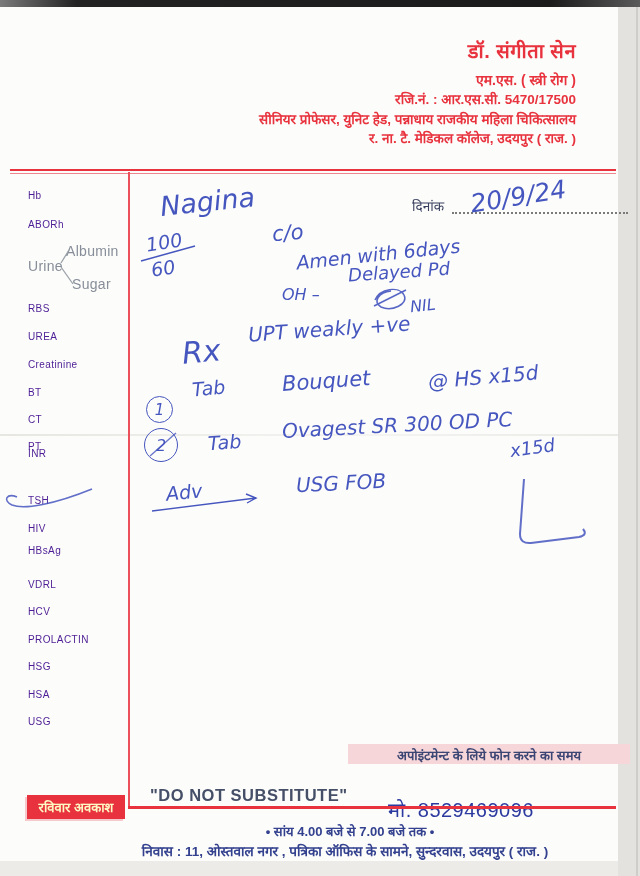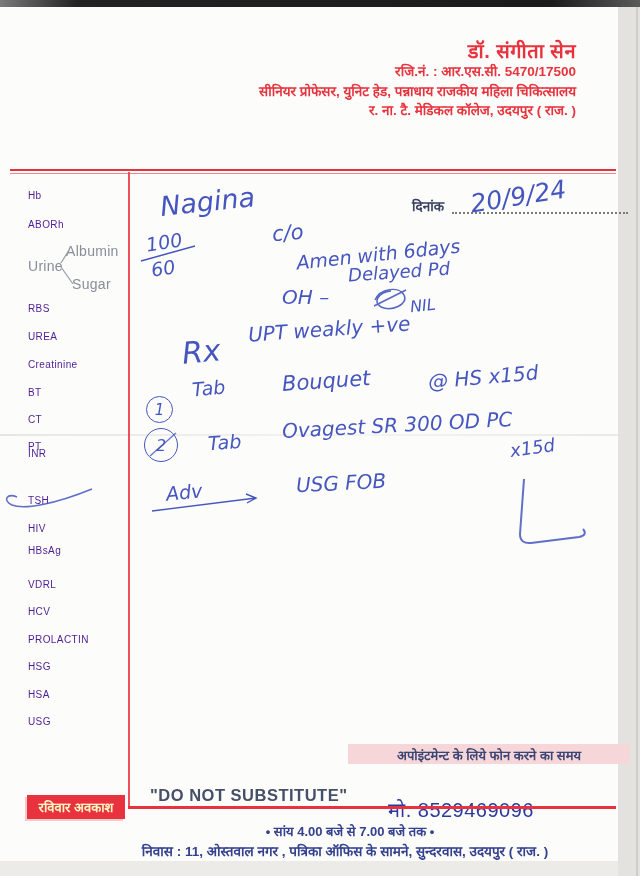--- a/index.html
+++ b/index.html
@@ -20,21 +20,21 @@
   .hdr .sub2{font-size:13.5px;font-weight:bold;color:#e8333e;line-height:1.45;}
 
   .rule-x{position:absolute;left:10px;top:169px;width:606px;height:2px;background:#e8323e;}
   .rule-x2{position:absolute;left:10px;top:173px;width:606px;height:1px;background:#f0858d;}
   .rule-y{position:absolute;left:128px;top:172px;width:2px;height:634px;background:#ec505b;}
   .rule-bottom{position:absolute;left:128px;top:806px;width:488px;height:2.5px;background:#e8323e;}
 
   .test{position:absolute;left:28px;font-size:10px;color:#4c1d95;letter-spacing:.4px;}
   .urine{position:absolute;color:#878e99;font-size:14px;letter-spacing:.3px;}
 
-  .date-label{position:absolute;left:412px;top:197px;font-size:13.5px;font-weight:bold;color:#3a4160;}
+  .date-label{position:absolute;left:412px;top:197px;font-size:13.5px;font-weight:normal;color:#3a4160;}
   .date-dots{position:absolute;left:452px;top:195px;width:176px;height:17px;
         border-bottom:2px dotted #7a7a7a;}
 
   .hw{position:absolute;font-family:"DejaVu Sans",sans-serif;font-style:italic;
       color:#4656bf;white-space:nowrap;}
   .circ{position:absolute;border:1.7px solid #4656bf;border-radius:50%;
         display:flex;align-items:center;justify-content:center;
         font-family:"DejaVu Sans",sans-serif;font-style:italic;color:#4656bf;}
 
   .appt-strip{position:absolute;left:348px;top:744px;width:282px;height:20px;background:#f6d6d8;}
@@ -61,20 +61,21 @@
 <div class="page">
   <div class="paper"></div>
   <div class="scan-top"></div>
   <div class="scan-right"></div>
   <div class="scan-right-line"></div>
   <div class="scan-bottom"></div>
   <div class="crease"></div>
 
   <div class="hdr">
     <div class="name">डॉ. संगीता सेन</div>
+    <div class="sub">एम.एस. ( स्त्री रोग )</div>
     <div class="sub2">रजि.नं. : आर.एस.सी. 5470/17500</div>
     <div class="sub2">सीनियर प्रोफेसर, युनिट हेड, पन्नाधाय राजकीय महिला चिकित्सालय</div>
     <div class="sub2">र. ना. टै. मेडिकल कॉलेज, उदयपुर ( राज. )</div>
   </div>
 
   <div class="rule-x"></div>
   <div class="rule-x2"></div>
   <div class="rule-y"></div>
 
   <div class="test" style="top:190px">Hb</div>
@@ -102,21 +103,21 @@
   <div class="date-dots"></div>
   <div class="date-label">दिनांक</div>
   <div class="hw" style="left:470px;top:182px;font-size:25px;transform:rotate(-9deg)">20/9/24</div>
 
   <div class="hw" style="left:160px;top:186px;font-size:27px;transform:rotate(-6deg)">Nagina</div>
   <div class="hw" style="left:146px;top:231px;font-size:19px;transform:rotate(-9deg)">100</div>
   <div class="hw" style="left:151px;top:257px;font-size:19px;transform:rotate(-9deg)">60</div>
   <div class="hw" style="left:272px;top:221px;font-size:21px;transform:rotate(-5deg)">c/o</div>
   <div class="hw" style="left:296px;top:243px;font-size:19px;transform:rotate(-6deg)">Amen with 6days</div>
   <div class="hw" style="left:348px;top:261px;font-size:18px;transform:rotate(-4deg)">Delayed Pd</div>
-  <div class="hw" style="left:282px;top:285px;font-size:20px">OH –</div>
+  <div class="hw" style="left:282px;top:285px;font-size:16px">OH –</div>
   <div class="hw" style="left:410px;top:296px;font-size:16px;transform:rotate(-6deg)">NIL</div>
   <div class="hw" style="left:248px;top:317px;font-size:20px;transform:rotate(-4deg)">UPT weakly +ve</div>
   <div class="hw" style="left:182px;top:334px;font-size:30px;transform:rotate(-5deg)">Rx</div>
 
   <div class="circ" style="left:146px;top:396px;width:25px;height:25px;font-size:15px">1</div>
   <div class="hw" style="left:192px;top:377px;font-size:19px;transform:rotate(-5deg)">Tab</div>
   <div class="hw" style="left:282px;top:369px;font-size:21px;transform:rotate(-4deg)">Bouquet</div>
   <div class="hw" style="left:428px;top:365px;font-size:20px;transform:rotate(-5deg)">@ HS x15d</div>
 
   <div class="circ" style="left:144px;top:428px;width:32px;height:32px;font-size:16px">2</div>

